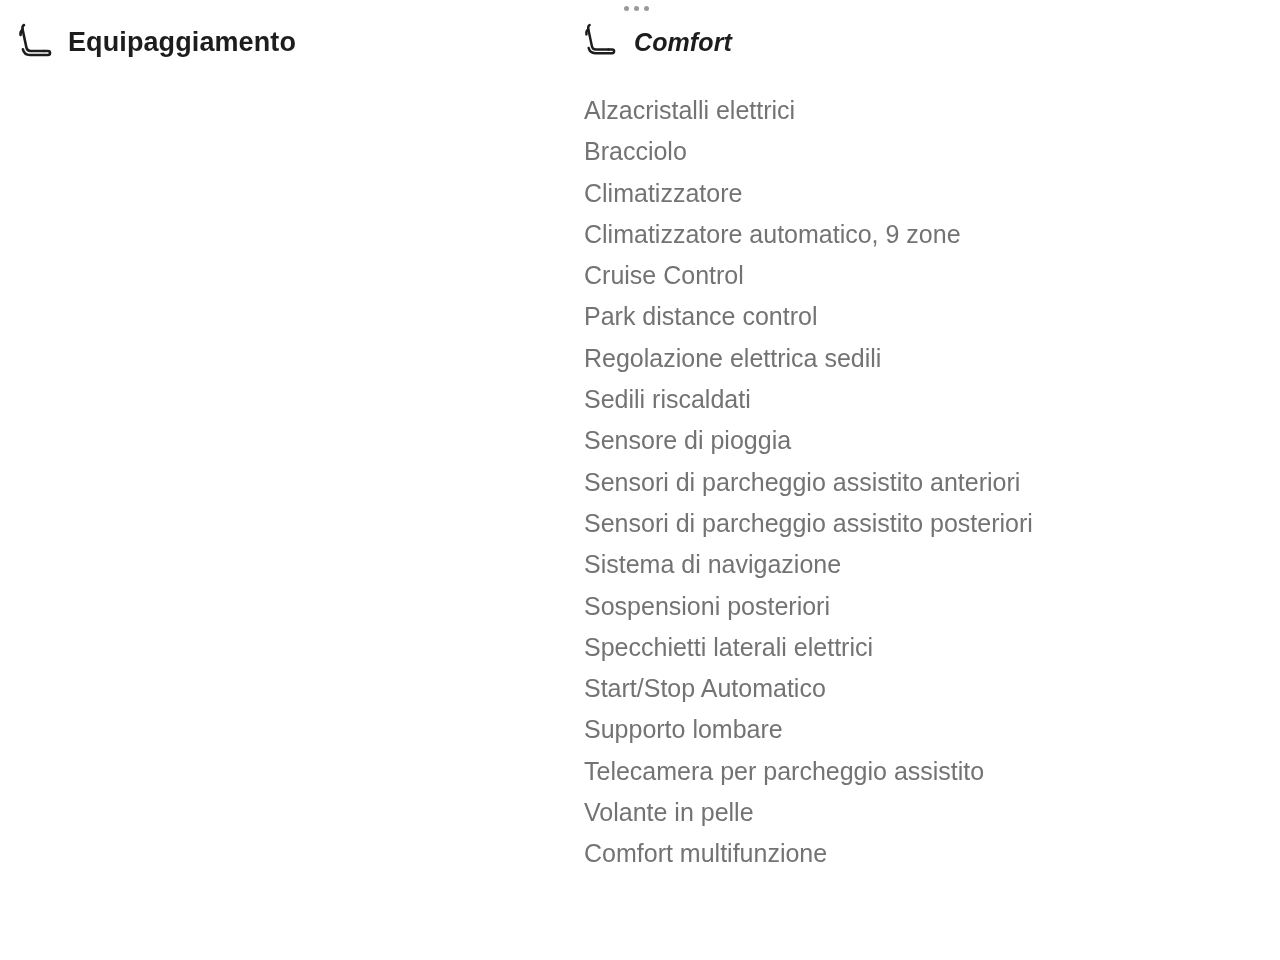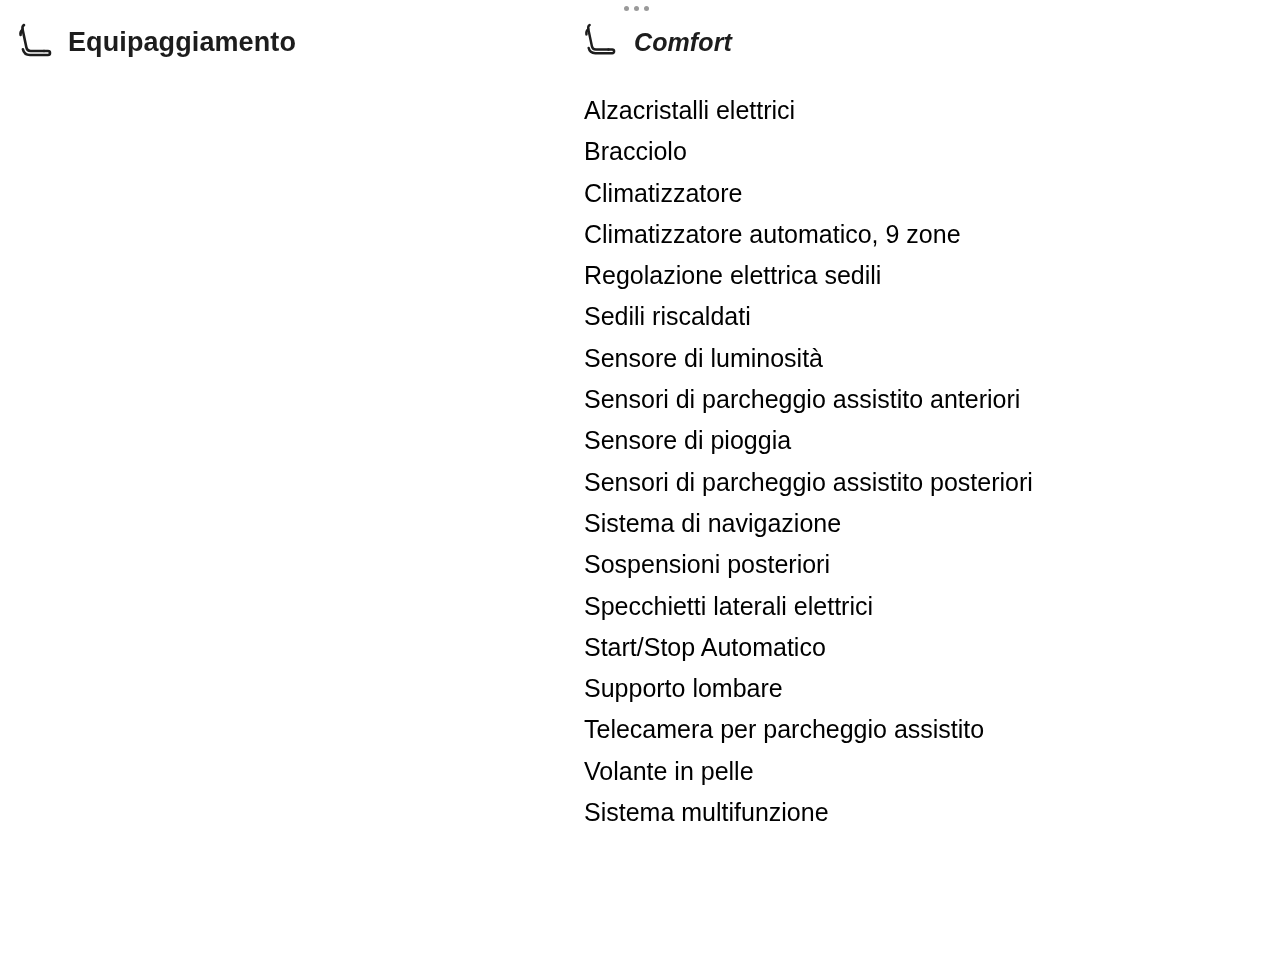--- a/index.html
+++ b/index.html
@@ -91,21 +91,21 @@
 
   .feature-list {
     list-style: none;
     margin: 0;
     padding: 0;
     margin-top: 28px;
   }
   .feature-list li {
     font-size: 25px;
     line-height: 41.3px;
-    color: #000000;
+    color: #737373;
     font-weight: normal;
     white-space: nowrap;
   }
 </style>
 </head>
 <body>
 
 <div class="page">
 
   <div class="dots">
@@ -141,31 +141,32 @@
             <path d="M4.6 7.5 C3 8.8 2.2 10.9 2.6 13" fill="none" stroke="#1d1d1d" stroke-width="2.6" stroke-linecap="round"></path>
           </svg>
         </span>
         <span class="section-title">Comfort</span>
       </div>
       <ul class="feature-list">
           <li>Alzacristalli elettrici</li>
           <li>Bracciolo</li>
           <li>Climatizzatore</li>
           <li>Climatizzatore automatico, 9 zone</li>
+          <li>Cruise Control</li>
+          <li>Park distance control</li>
           <li>Regolazione elettrica sedili</li>
           <li>Sedili riscaldati</li>
-          <li>Sensore di luminosità</li>
+          <li>Sensore di pioggia</li>
           <li>Sensori di parcheggio assistito anteriori</li>
-          <li>Sensore di pioggia</li>
           <li>Sensori di parcheggio assistito posteriori</li>
           <li>Sistema di navigazione</li>
           <li>Sospensioni posteriori</li>
           <li>Specchietti laterali elettrici</li>
           <li>Start/Stop Automatico</li>
           <li>Supporto lombare</li>
           <li>Telecamera per parcheggio assistito</li>
           <li>Volante in pelle</li>
-          <li>Sistema multifunzione</li>
+          <li>Comfort multifunzione</li>
         </ul>
     </div>
 
   </div>
 </div>
 
 </body></html>

